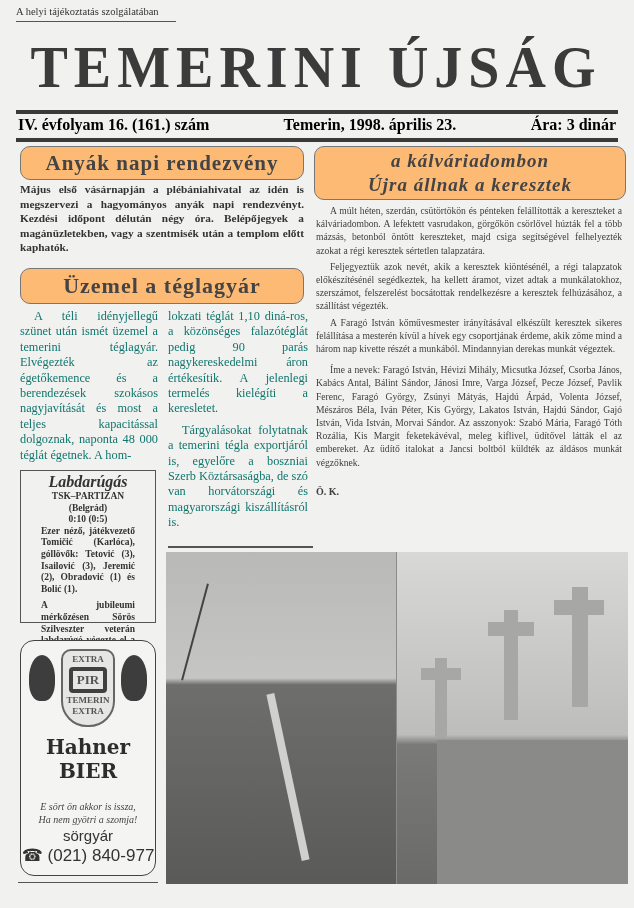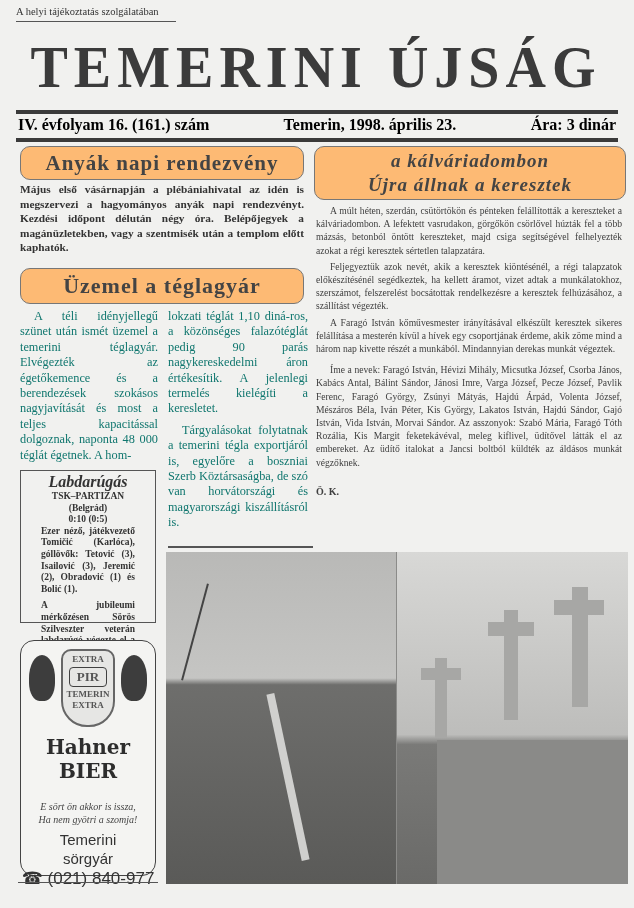--- a/index.html
+++ b/index.html
@@ -61,21 +61,21 @@
     box-sizing: border-box; text-align: center; color: #333; background: #f4f4f2;
   }
   .ad .logo { position: relative; height: 90px; margin-top: 4px; }
   .ad .rooster { position: absolute; top: 10px; width: 26px; height: 46px; background: #3d3d3d; border-radius: 50% 50% 40% 40%; }
   .ad .rooster.l { left: 8px; } .ad .rooster.r { right: 8px; }
   .ad .shield {
     position: absolute; left: 40px; top: 4px; width: 54px; height: 78px;
     border: 2px solid #666; border-radius: 10px 10px 26px 26px; background: #e6e6e4;
     font-size: 9px; line-height: 11px; font-weight: bold; color: #555; box-sizing: border-box; padding-top: 3px;
   }
-  .ad .shield .pir { font-size: 13px; line-height: 18px; border: 1px solid #404040; margin: 2px 6px; border-radius: 4px; }
+  .ad .shield .pir { font-size: 13px; line-height: 18px; border: 4px solid #404040; margin: 2px 6px; border-radius: 4px; }
   .ad .brand { font-size: 20px; font-weight: bold; font-family: "DejaVu Serif", serif; letter-spacing: 0px; color: #2d2d2d; margin-top: 0px; }
   .ad .slogan { font-style: italic; font-size: 10px; line-height: 13px; margin-top: 17px; color: #444; }
   .ad .company { font-family: "Liberation Sans", sans-serif; font-size: 15px; line-height: 19px; margin-top: 4px; }
   .ad .phone { font-family: "Liberation Sans", sans-serif; font-size: 17px; line-height: 22px; }
   .photo {
     left: 166px; top: 552px; width: 462px; height: 332px; background: #8b8b89; overflow: hidden;
   }
   .photo .left-ph { position: absolute; left: 0; top: 0; width: 230px; height: 332px; background: linear-gradient(#b9b9b7 0%, #c5c5c3 38%, #6e6e6c 40%, #5a5a58 100%); }
   .photo .right-ph { position: absolute; left: 231px; top: 0; width: 231px; height: 332px; background: linear-gradient(#d8d8d6 0%, #bdbdbb 55%, #7a7a78 58%, #6a6a68 100%); }
   .cross { position: absolute; background: #a7a7a5; }
@@ -123,21 +123,20 @@
       <div>EXTRA</div>
       <div class="pir">PIR</div>
       <div>TEMERIN</div>
       <div>EXTRA</div>
     </div>
     <div class="rooster r"></div>
   </div>
   <div class="brand">Hahner BIER</div>
   <div class="slogan">E sört ön akkor is issza,</div>
   <div class="slogan" style="margin-top:0">Ha nem gyötri a szomja!</div>
-  <div class="company">Temerini</div>
   <div class="company" style="margin-top:0">sörgyár</div>
   <div class="phone">☎ (021) 840-977</div>
 </div>
 <div class="abs bottom-rule"></div>
 
 <div class="abs headbox h-ujra">
   <div>a kálváriadombon</div>
   <div>Újra állnak a keresztek</div>
 </div>
 <div class="abs right-col">

